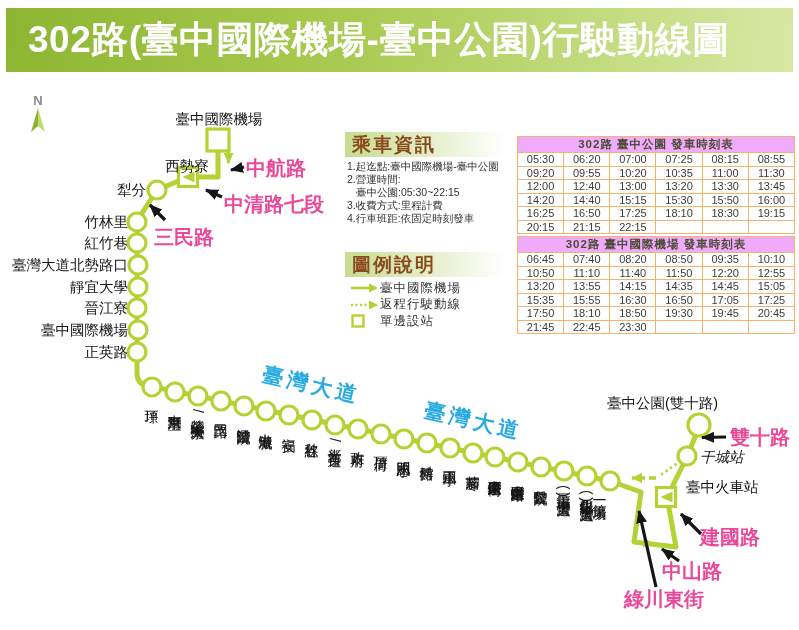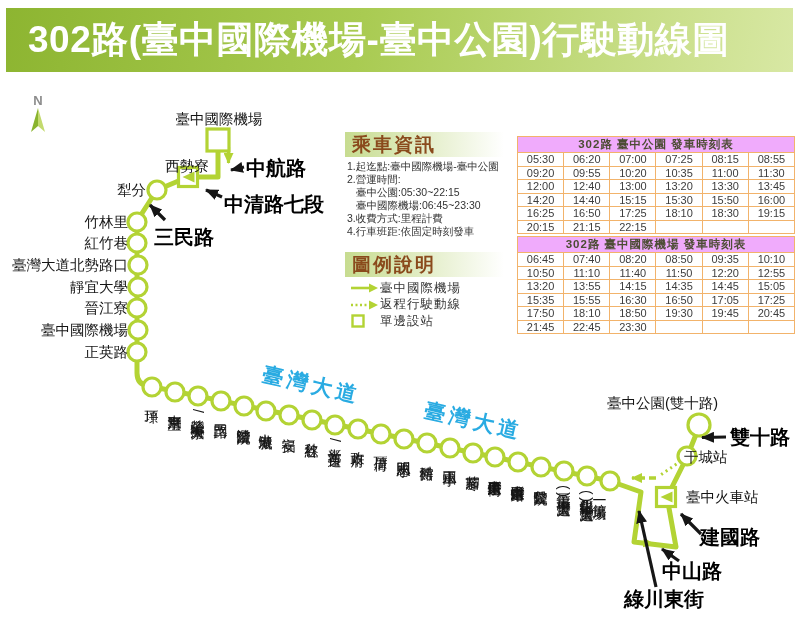--- a/index.html
+++ b/index.html
@@ -41,21 +41,21 @@
          font-weight:bold;color:#4c4c34;height:15px;padding:0;letter-spacing:1px;}
   .tt td{border:1px solid #f2b36b;text-align:center;height:12.5px;padding:0;background:#fff;}
 
   
   #route-svg{position:absolute;left:0;top:0;pointer-events:none;}
   #label-layer{position:absolute;left:0;top:0;width:799px;height:630px;pointer-events:none;}
   .st-label{position:absolute;font-size:14.5px;color:#151515;white-space:nowrap;
             line-height:18px;}
   .st-label.vert{writing-mode:vertical-rl;white-space:normal;line-height:16px;
                  letter-spacing:0.5px;font-size:14px;}
-  .blue-label{position:absolute;color:#000000;font-size:20px;font-weight:bold;
+  .blue-label{position:absolute;color:#ec4899;font-size:20px;font-weight:bold;
               white-space:nowrap;text-shadow:1px 1px 0 #fff;}
   .road-label{position:absolute;color:#29abe2;font-size:21px;font-weight:bold;
               letter-spacing:4px;white-space:nowrap;transform-origin:left top;
               text-shadow:0 0 2px #fff,0 0 2px #fff,1px 1px 0 #fff;}
   .marker{fill:#fff;stroke:#b3d334;stroke-width:3.2;}
 </style>
 </head>
 <body>
 
 <div id="page">
@@ -166,39 +166,38 @@
       <div class="st-label vert" style="left: 427px; top: 455px; transform: translateX(-50%);">科博館</div>
       <div class="st-label vert" style="left: 450px; top: 460px; transform: translateX(-50%);">中正國小</div>
       <div class="st-label vert" style="left: 473px; top: 465px; transform: translateX(-50%);">茄苳腳</div>
       <div class="st-label vert" style="left: 495px; top: 469px; transform: translateX(-50%);">臺灣大道原子街口</div>
       <div class="st-label vert" style="left: 518px; top: 474px; transform: translateX(-50%);">臺灣大道中華路口</div>
       <div class="st-label vert" style="left: 541px; top: 479px; transform: translateX(-50%);">仁愛醫院</div>
       <div class="st-label vert" style="left: 564px; top: 483px; transform: translateX(-50%);">第二市場(臺灣大道)</div>
       <div class="st-label vert" style="left: 587px; top: 488px; transform: translateX(-50%);">彰化銀行(臺灣大道)</div>
       <div class="st-label vert" style="left: 600px; top: 493px; transform: translateX(-50%);">第一廣場</div>
       <div class="st-label" style="left: 607px; top: 394px;">臺中公園(雙十路)</div>
-      <div class="st-label" style="left: 684px; top: 448px;">干城站</div>
-      <div class="st-label" style="left: 686px; top: 488px;">臺中火車站</div>
+      <div class="st-label" style="left: 700px; top: 448px; font-style: italic;">干城站</div>
+      <div class="st-label" style="left: 686px; top: 478px;">臺中火車站</div>
       <div class="blue-label" style="left: 246px; top: 155px;">中航路</div>
       <div class="blue-label" style="left: 224px; top: 191px;">中清路七段</div>
       <div class="blue-label" style="left: 154px; top: 224px;">三民路</div>
       <div class="blue-label" style="left: 730px; top: 424px;">雙十路</div>
       <div class="blue-label" style="left: 700px; top: 524px;">建國路</div>
       <div class="blue-label" style="left: 662px; top: 558px;">中山路</div>
       <div class="blue-label" style="left: 624px; top: 586px;">綠川東街</div>
       <div class="road-label" style="left: 266px; top: 360px; transform: rotate(13deg);">臺灣大道</div>
       <div class="road-label" style="left: 428px; top: 396px; transform: rotate(13deg);">臺灣大道</div>
     </div>
 
   <div class="panel-title" style="left:345px;top:132px">乘車資訊</div>
   <div id="info-lines">
     <div>1.起迄點:臺中國際機場-臺中公園</div>
     <div>2.營運時間:</div>
     <div class="ind">臺中公園:05:30~22:15</div>
-    <div class="ind">臺中國際機場:06:45~23:30</div>
     <div>3.收費方式:里程計費</div>
     <div>4.行車班距:依固定時刻發車</div>
   </div>
 
   <div class="panel-title" style="left:345px;top:252px">圖例說明</div>
   <div id="legend-rows">
     <div class="lg-row">
       <span class="lg-ic">
         <svg width="30" height="12">
             <line x1="1" y1="6" x2="20" y2="6" stroke="#b3d334" stroke-width="2.6"></line>

